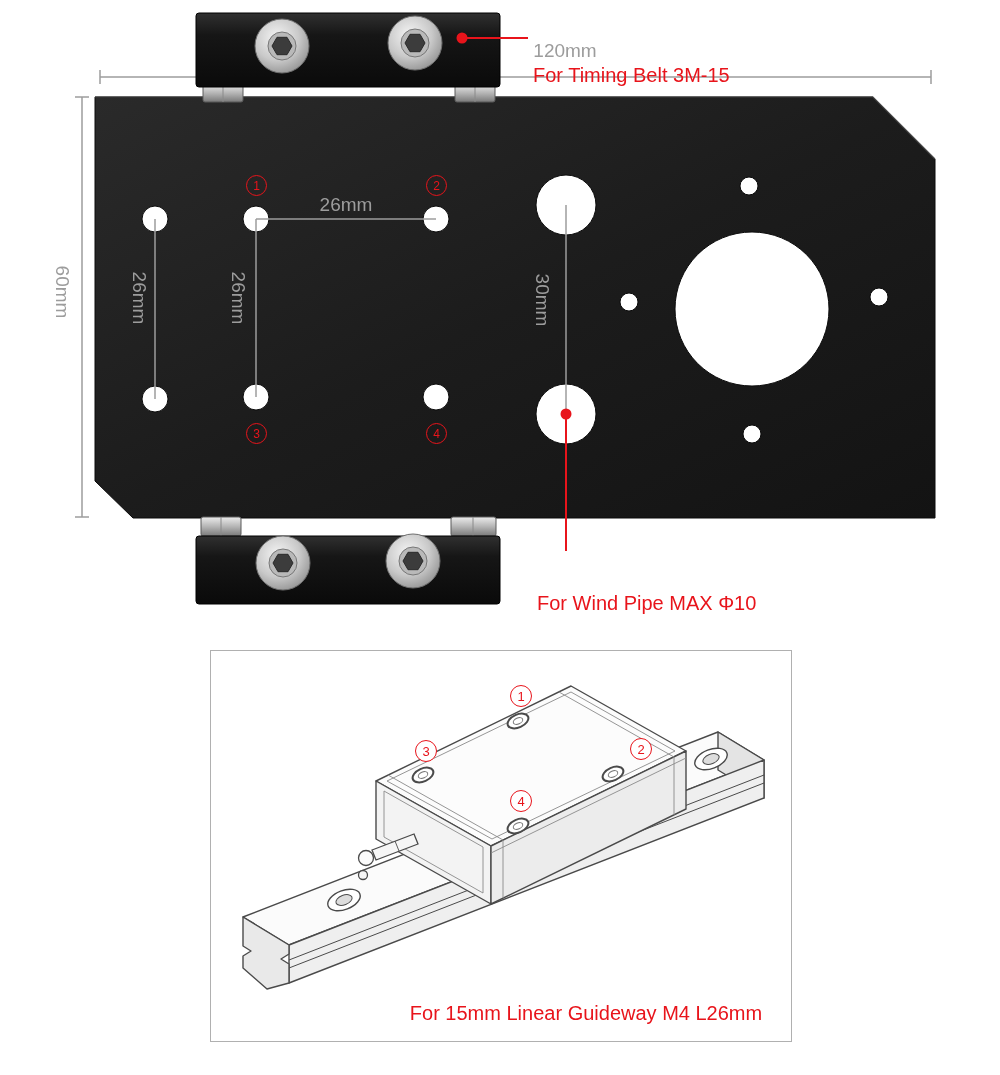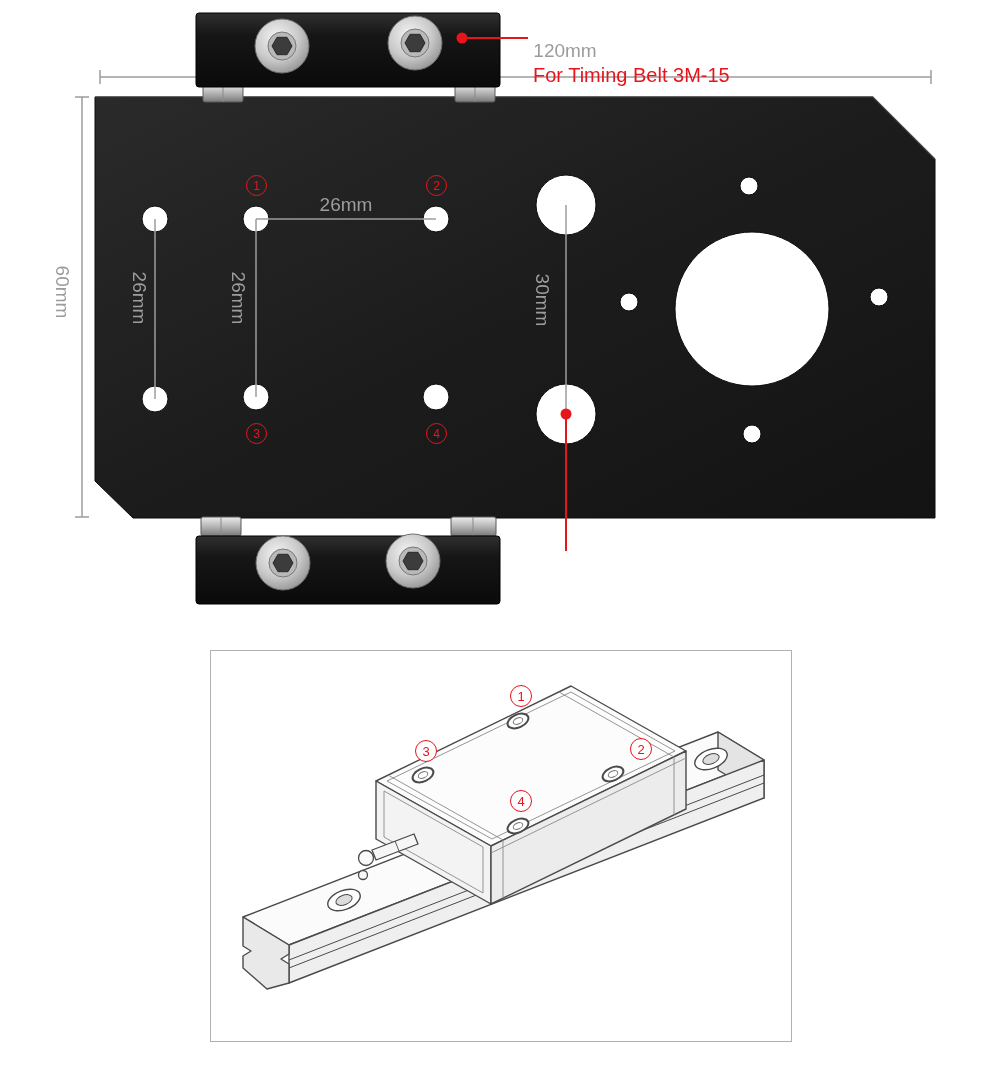--- a/index.html
+++ b/index.html
@@ -145,20 +145,21 @@
   </svg>
 
   <div class="lbl" style="left:565px;top:51px">120mm</div>
   <div class="lbl v" style="left:62px;top:292px">60mm</div>
   <div class="lbl" style="left:346px;top:205px">26mm</div>
   <div class="lbl v" style="left:139px;top:298px">26mm</div>
   <div class="lbl v" style="left:238px;top:298px">26mm</div>
   <div class="lbl v" style="left:542px;top:300px">30mm</div>
 
   <div class="anno" style="left:533px;top:25px">For Timing Belt 3M-15</div>
+  <div class="anno" style="left:537px;top:553px">For Wind Pipe MAX Φ10</div>
 
   <div class="marker on-plate" style="left:246px;top:175px">1</div>
   <div class="marker on-plate" style="left:426px;top:175px">2</div>
   <div class="marker on-plate" style="left:246px;top:423px">3</div>
   <div class="marker on-plate" style="left:426px;top:423px">4</div>
 
   <div class="guide-box">
     <svg width="578" height="388" viewBox="0 0 578 388">
 
       <g stroke="#4a4a4a" stroke-width="1.4" stroke-linejoin="round">
@@ -215,15 +216,16 @@
         <circle cx="152" cy="224" r="4.5" fill="#f6f6f6"></circle>
       </g>
     </svg>
 
     
     <div class="marker on-white" style="left:299px;top:34px">1</div>
     <div class="marker on-white" style="left:419px;top:87px">2</div>
     <div class="marker on-white" style="left:204px;top:89px">3</div>
     <div class="marker on-white" style="left:299px;top:139px">4</div>
 
+    <div class="guide-caption">For 15mm Linear Guideway M4 L26mm</div>
   </div>
 
 </div>
 
 </body></html>

